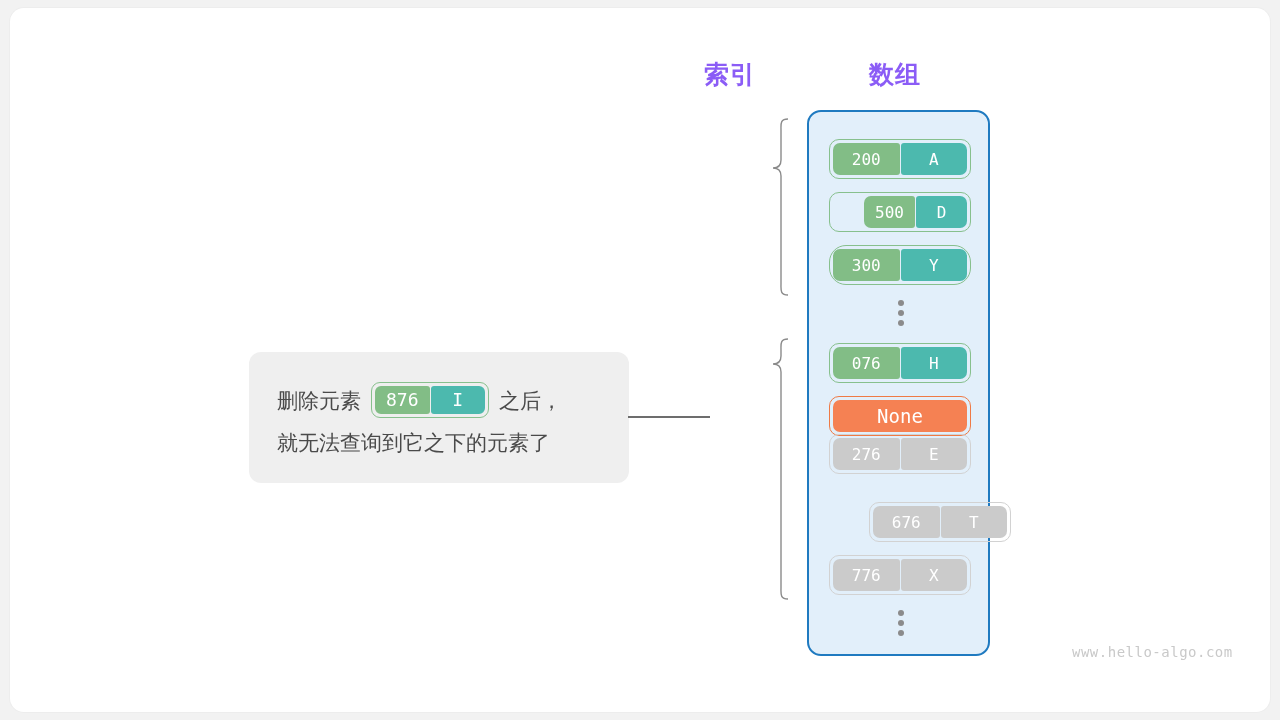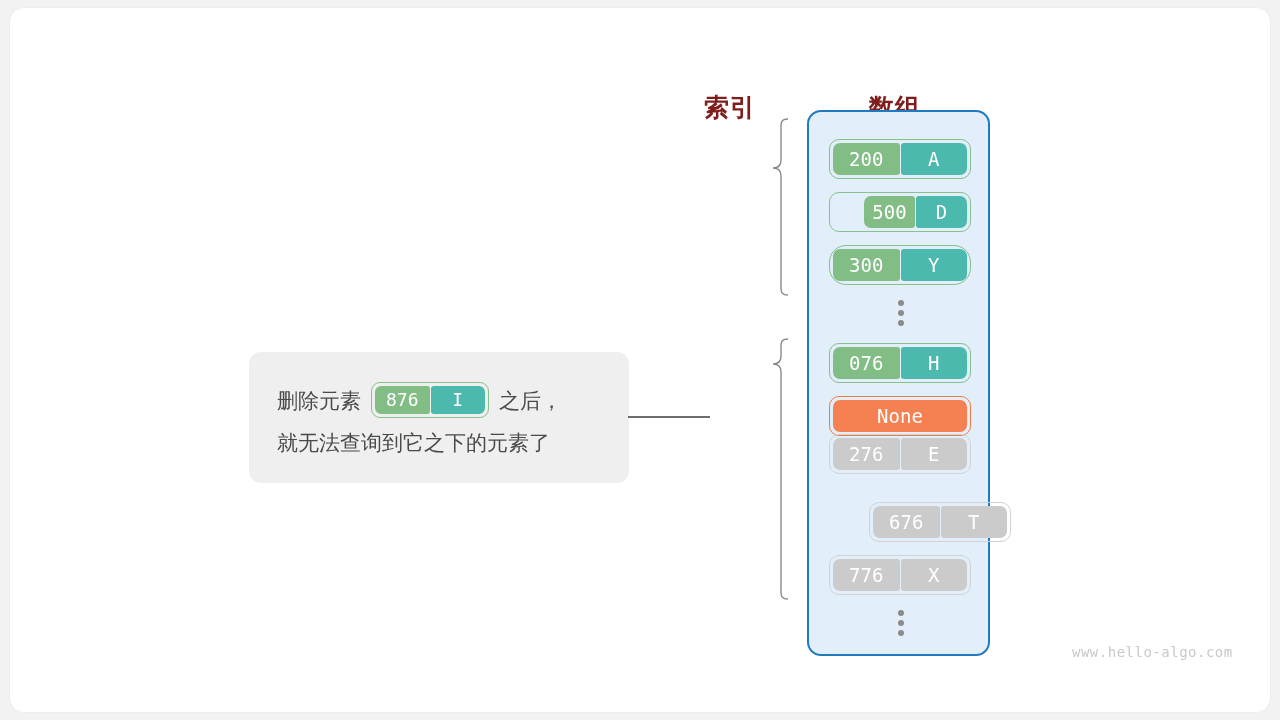--- a/index.html
+++ b/index.html
@@ -29,25 +29,24 @@
     background: #ffffff;
     border-radius: 14px;
     box-shadow: 0 0 0 1px #ededed;
   }
 
   
   .col-header {
     position: absolute;
     font-weight: bold;
     font-size: 25px;
-    color: #7f1d1d;
+    color: #8b5cf6;
     letter-spacing: 1px;
     font-family: Liberation Serif, serif;
     white-space: nowrap;
-    margin-top: 33px;
   }
   #hdr-index { left: 704px; top: 58px; }
   #hdr-array { left: 869px; top: 58px; }
 
   
   #index-col {
     position: absolute;
     left: 660px;
     top: 100px;
     width: 110px;
@@ -119,21 +118,21 @@
     padding: 3px;
     border: 1.5px solid #87c08d;
     background: transparent;
   }
   .pair .key, .pair .val {
     flex: 1 1 50%;
     display: flex;
     align-items: center;
     justify-content: center;
     font-family: "DejaVu Sans Mono", monospace;
-    font-size: 19px;
+    font-size: 16px;
     color: #ffffff;
     box-sizing: border-box;
   }
   .pair .key {
     background: #82bd86;
     border-radius: 7px 3px 3px 7px;
     margin-right: 1px;
   }
   .pair .val {
     background: #4cb9ae;

